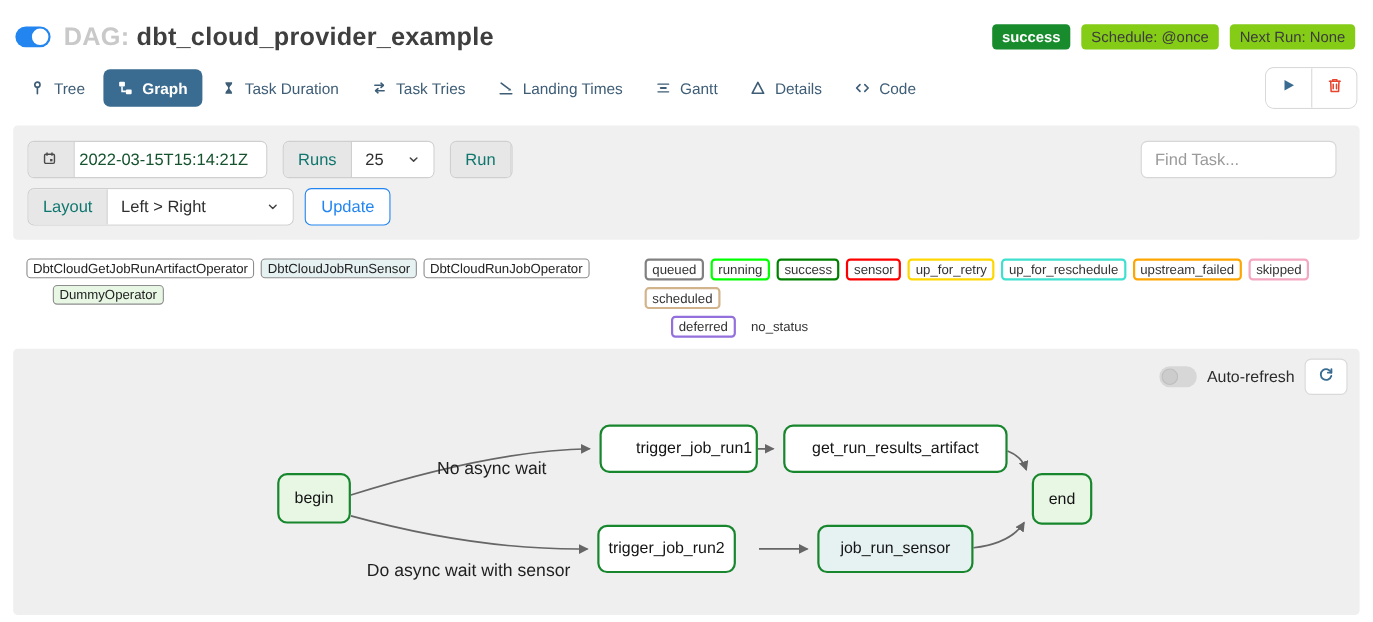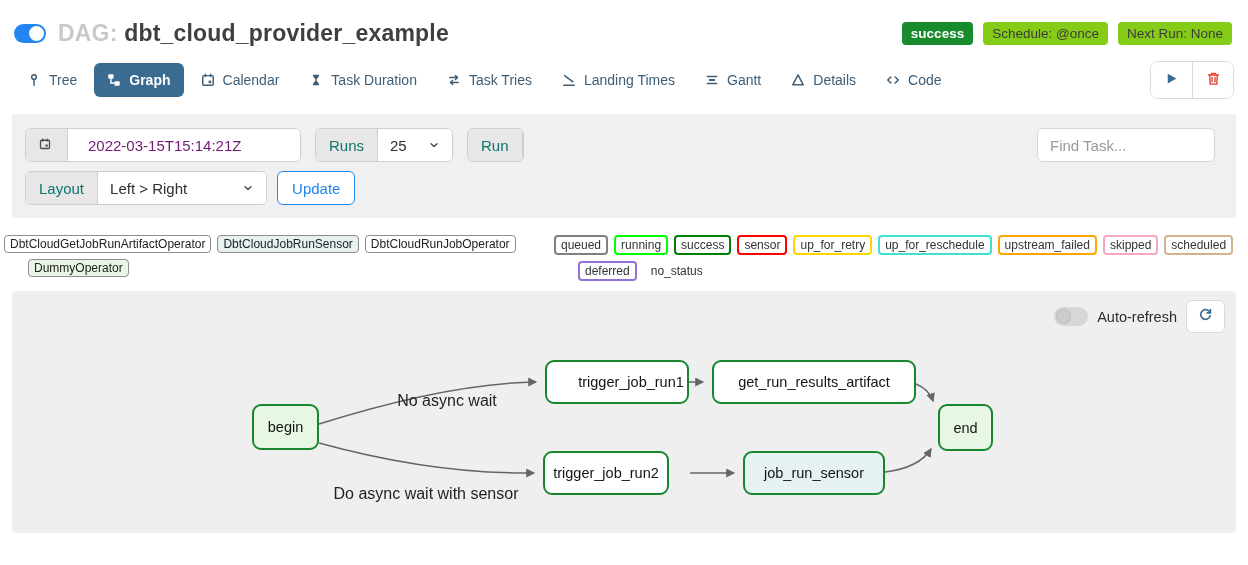--- a/index.html
+++ b/index.html
@@ -31,29 +31,29 @@
   .gbtn.play { color:#3a6b90; }
   .gbtn.trash { color:#e8442e; }
 
   
   .filter-panel { margin:15px 12px 0; background:#f0f0f0; border-radius:4px; padding:14px 13px 13px; }
   .frow { display:flex; align-items:center; }
   .frow + .frow { margin-top:9px; }
   .igroup { display:inline-flex; align-items:stretch; border:1px solid #cfcfcf; border-radius:6px; background:#fff; overflow:hidden; margin-right:14px; height:34px; }
   .igroup .seg-label { background:#e7e7e7; padding:0 13px; display:flex; align-items:center; font-size:15px; color:#0f766e; border-right:1px solid #cfcfcf; }
   .igroup .seg-value { background:#fff; padding:0 12px; display:flex; align-items:center; gap:10px; font-size:15px; color:#2f2f2f; cursor:pointer; }
-  .igroup input { border:none; outline:none; font-size:15px; color:#701a75; font-family:inherit; padding:0 20px; width:232px; background:#fff; }
+  .igroup input { border:none; outline:none; font-size:15px; color:#14532d; font-family:inherit; padding:0 4px; width:174px; background:#fff; }
   .chev { width:12px; height:12px; color:#444; display:inline-flex; }
   .chev svg { width:12px; height:12px; }
   .find-task { margin-left:auto; margin-right:8px; width:178px; height:34px; border:1px solid #d6d6d6; border-radius:6px; padding:0 12px; font-size:15px; font-family:inherit; outline:none; color:#2f2f2f; }
   .find-task::placeholder { color:#9a9a9a; }
   .btn-update { height:34px; padding:0 14px; background:#fff; border:1px solid #2285f0; color:#2285f0; border-radius:6px; font-size:15px; font-family:inherit; cursor:pointer; }
 
   
-  .legend { display:flex; margin:17px 4px 0; gap:8px; align-items:flex-start; }
+  .legend { display:flex; margin:17px 24px 0; gap:20px; align-items:flex-start; }
   .legend-ops { width:542px; flex:0 0 auto; }
   .legend-statuses { flex:1; }
   .lrow { display:flex; flex-wrap:wrap; gap:6px; align-items:center; }
   .lrow + .lrow { margin-top:6px;padding-left:24px; }
   .op-badge { font-size:12px; padding:1px 5px; border:1.5px solid #8d8d8d; border-radius:4px; color:#222; background:#fff; white-space:nowrap; }
   .st-badge { font-size:12px; padding:1px 5px; border:2px solid #888; border-radius:4px; color:#333; background:#fff; white-space:nowrap; }
   .no-status { font-size:12px; color:#333; padding:1px 4px; margin-left:4px; }
 
   
   .graph-panel { position:relative; margin:10px 12px 0; height:242px; background:#efefef; border-radius:4px; }
@@ -100,30 +100,20 @@
   </div>
     <div class="tab active">
     <span class="ticon">
         <svg viewBox="0 0 16 16">
           <rect x="1.5" y="1.5" width="6" height="5" rx="1" fill="currentColor"></rect>
           <rect x="8.5" y="9.5" width="6" height="5" rx="1" fill="currentColor"></rect>
           <path d="M4.5 6.5v5h4" stroke="currentColor" stroke-width="1.6" fill="none"></path>
         </svg>
       </span>
     <span class="tlabel">Graph</span>
-  </div>
-    <div class="tab">
-    <span class="ticon">
-        <svg viewBox="0 0 16 16" fill="none" stroke="currentColor" stroke-width="1.7" stroke-linecap="round" stroke-linejoin="round">
-          <rect x="2" y="3" width="12" height="11" rx="1.5"></rect>
-          <path d="M5 1.5v2.6M11 1.5v2.6"></path>
-          <rect x="8.7" y="8.7" width="2.9" height="2.9" fill="currentColor" stroke="none"></rect>
-        </svg>
-      </span>
-    <span class="tlabel">Calendar</span>
   </div>
     <div class="tab">
     <span class="ticon">
         <svg viewBox="0 0 16 16">
           <path d="M4.5 2h7c0 3.5-2.8 3.7-2.8 6s2.8 2.5 2.8 6h-7c0-3.5 2.8-3.7 2.8-6S4.5 5.5 4.5 2z" fill="currentColor"></path>
         </svg>
       </span>
     <span class="tlabel">Task Duration</span>
   </div>
     <div class="tab">

